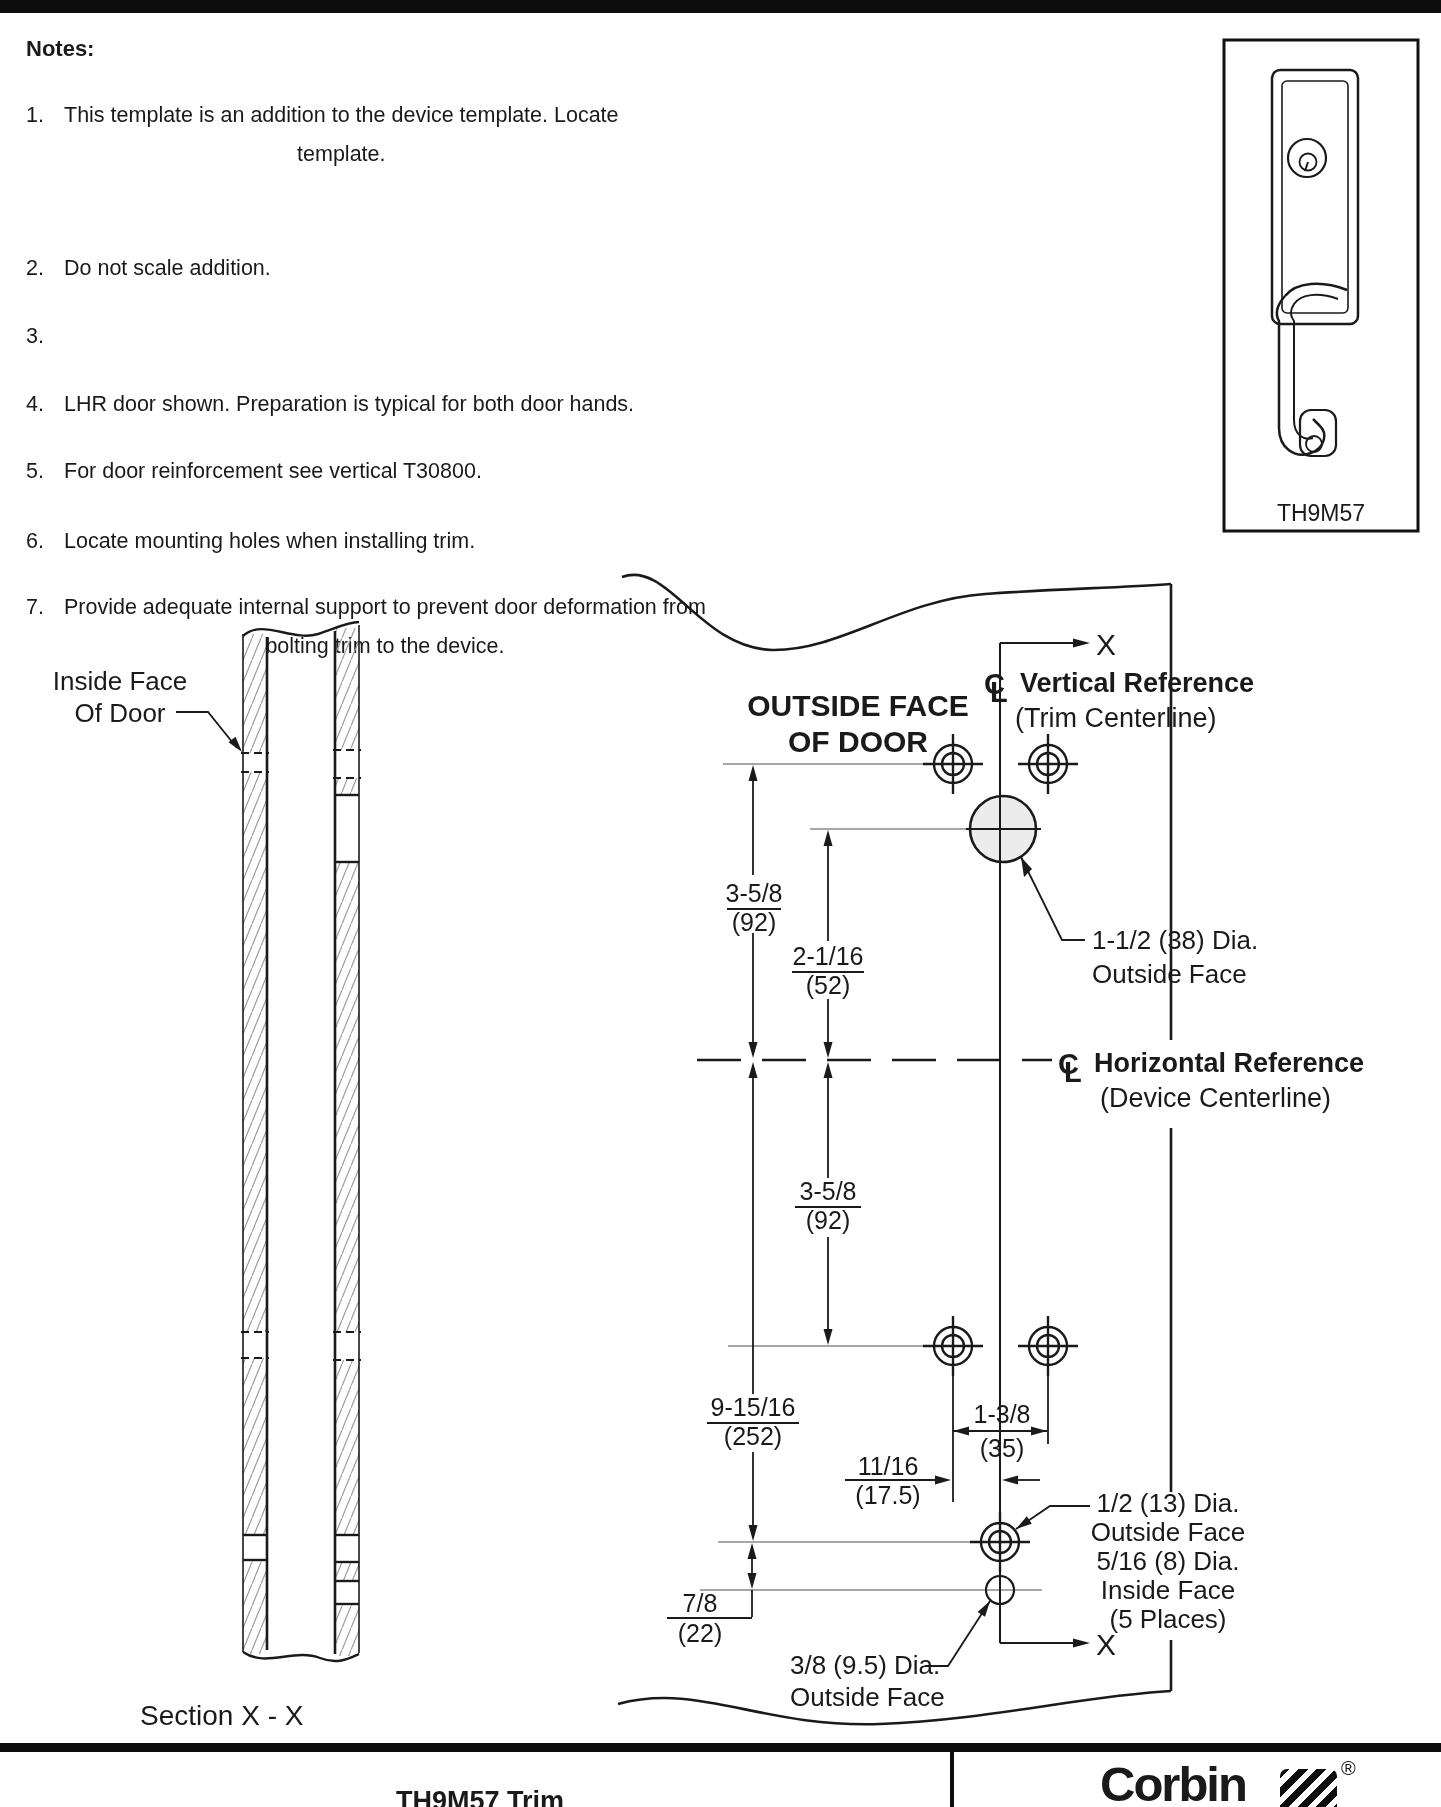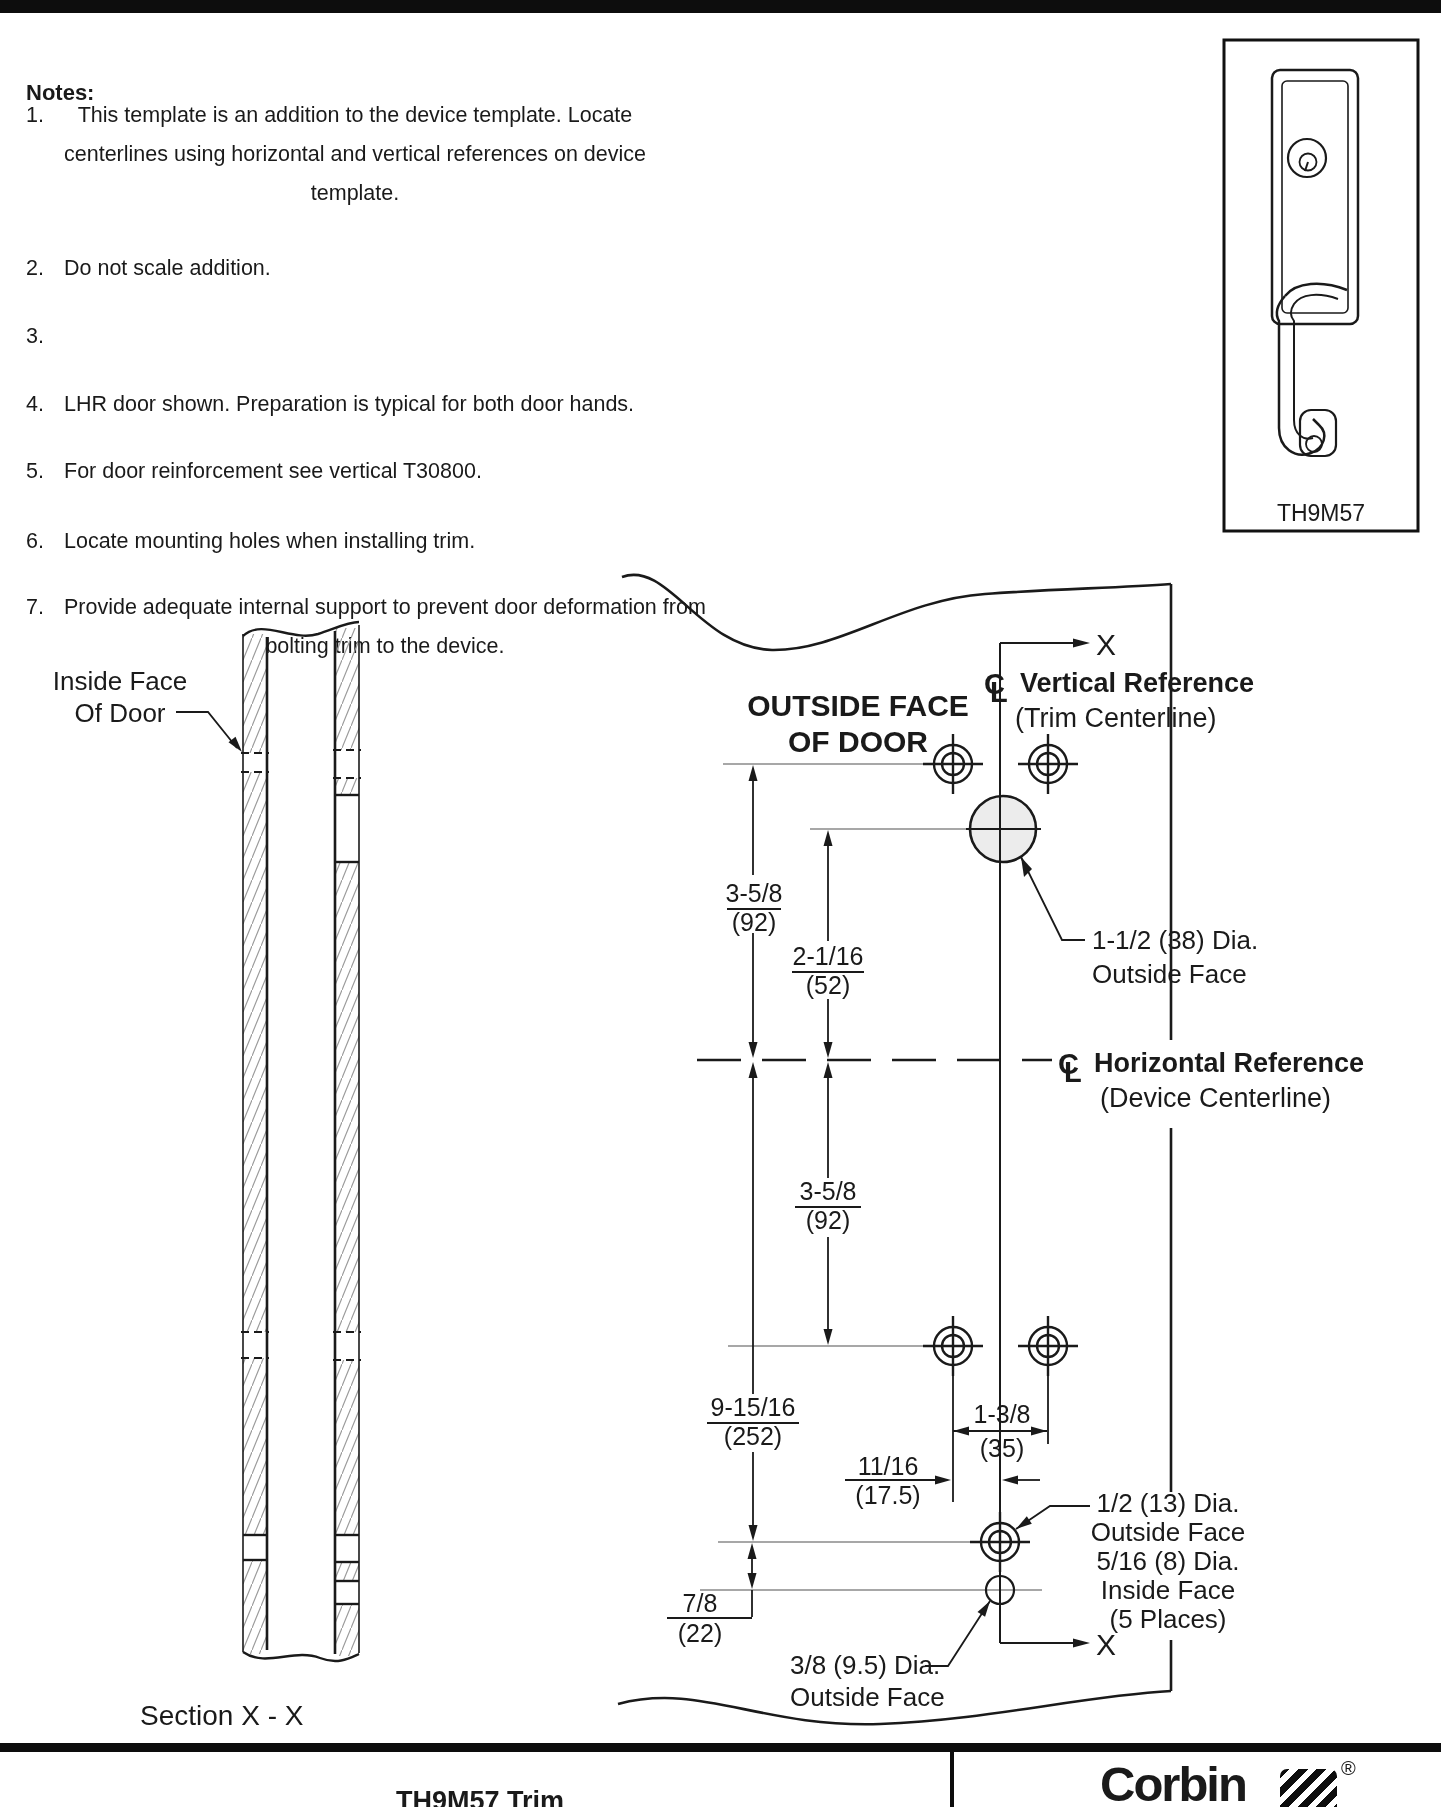--- a/index.html
+++ b/index.html
@@ -2,21 +2,21 @@
 <html><head>
 <meta charset="utf-8">
 <style>
   html,body{margin:0;padding:0;background:#fff;}
   #page{position:relative;width:1441px;height:1807px;background:#fff;overflow:hidden;
         font-family:"Liberation Sans",sans-serif;color:#1a1a1a;}
   .abs{position:absolute;}
   
   .topbar{left:0;top:0;width:1441px;height:13px;background:#0d0d0d;}
   
-  .notes-head{left:26px;top:36px;font-size:22px;font-weight:bold;margin-top:44px;}
+  .notes-head{left:26px;top:36px;font-size:22px;font-weight:bold;}
   .note{left:26px;display:flex;font-size:21.5px;line-height:39px;}
   .note .num{width:38px;flex:0 0 38px;}
   .note .ntext div{white-space:nowrap;text-align:center;}
   
   svg text{font-family:"Liberation Sans",sans-serif;fill:#1a1a1a;}
   .t25{font-size:25px;}
   .t26{font-size:26px;}
   .t27{font-size:27px;}
   .b27{font-size:27px;font-weight:bold;}
   .b30{font-size:30px;font-weight:bold;}
@@ -41,21 +41,20 @@
 
   <div class="abs topbar"></div>
 
   <div>
     <div class="abs notes-head">Notes:</div>
 
     <div class="abs note" style="top:96px;">
       <span class="num">1.</span>
       <div class="ntext">
         <div>This template is an addition to the device template.  Locate</div>
-        <div>centerlines using horizontal and vertical references on device</div>
         <div>template.</div>
       </div>
     </div>
     <div class="abs note" style="top:249px;">
       <span class="num">2.</span>
       <div class="ntext">
           <div>Do not scale addition.</div>
         </div>
     </div>
     <div class="abs note" style="top:317px;">

